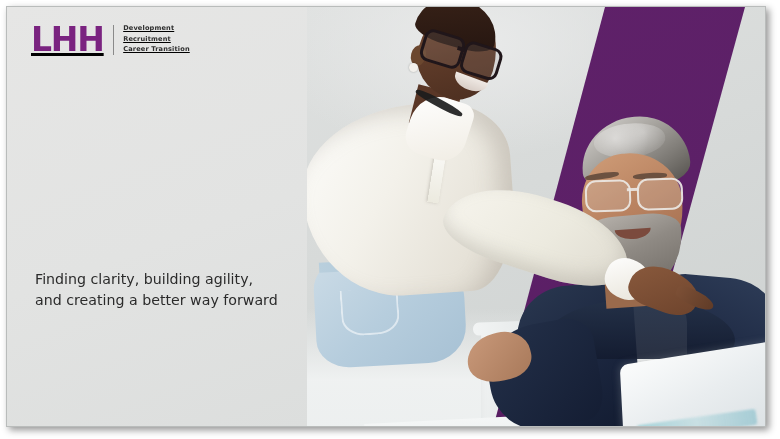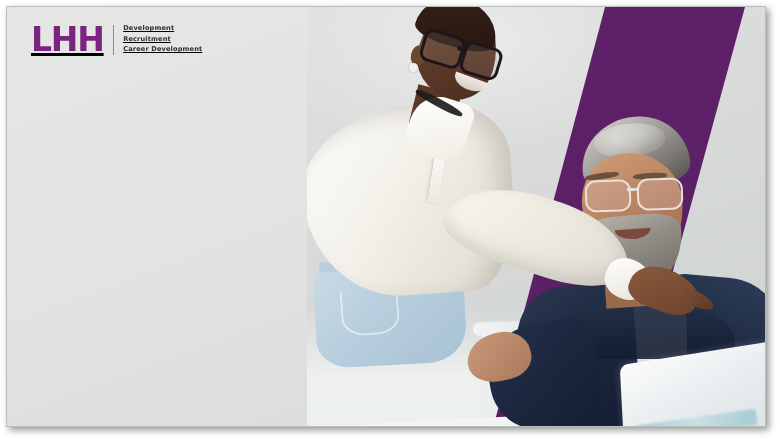--- a/index.html
+++ b/index.html
@@ -424,21 +424,23 @@
   </div>
 
   <div id="text-panel">
 
     <div id="logo-block">
       <div id="logo-mark">LHH</div>
       <div id="logo-divider"></div>
       <div id="logo-tagline">
         <span>Development</span>
         <span>Recruitment</span>
-        <span>Career Development</span>
+        <span>Career Transition</span>
       </div>
     </div>
 
 
+    <div id="subhead">Finding clarity, building agility,
+and creating a better way forward</div>
 
   </div>
 
 </div>
 
 </body></html>

